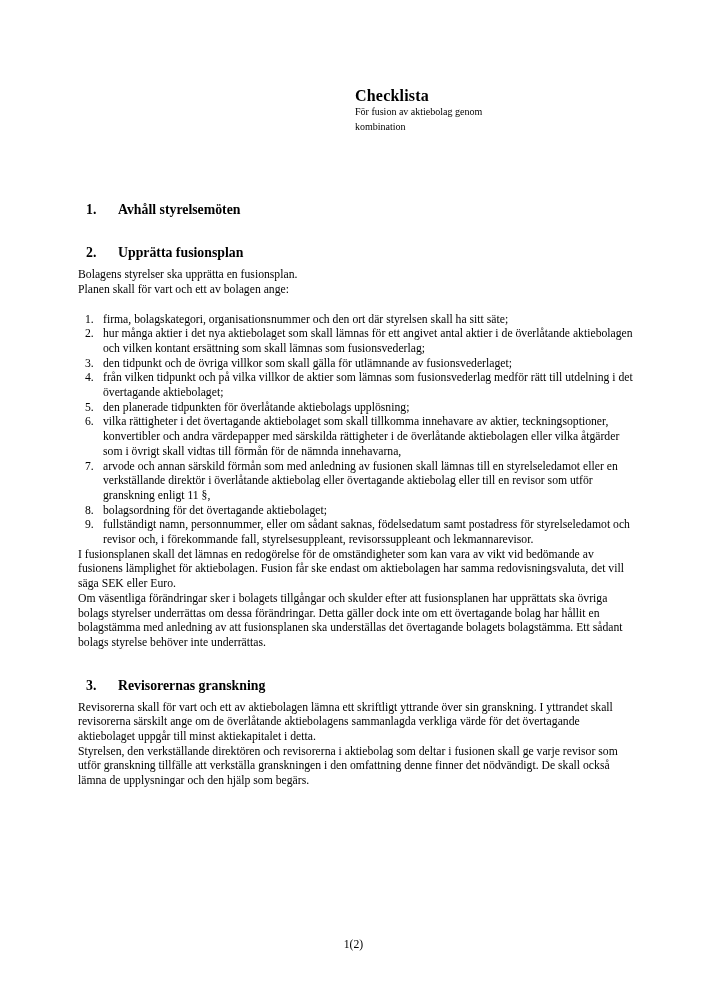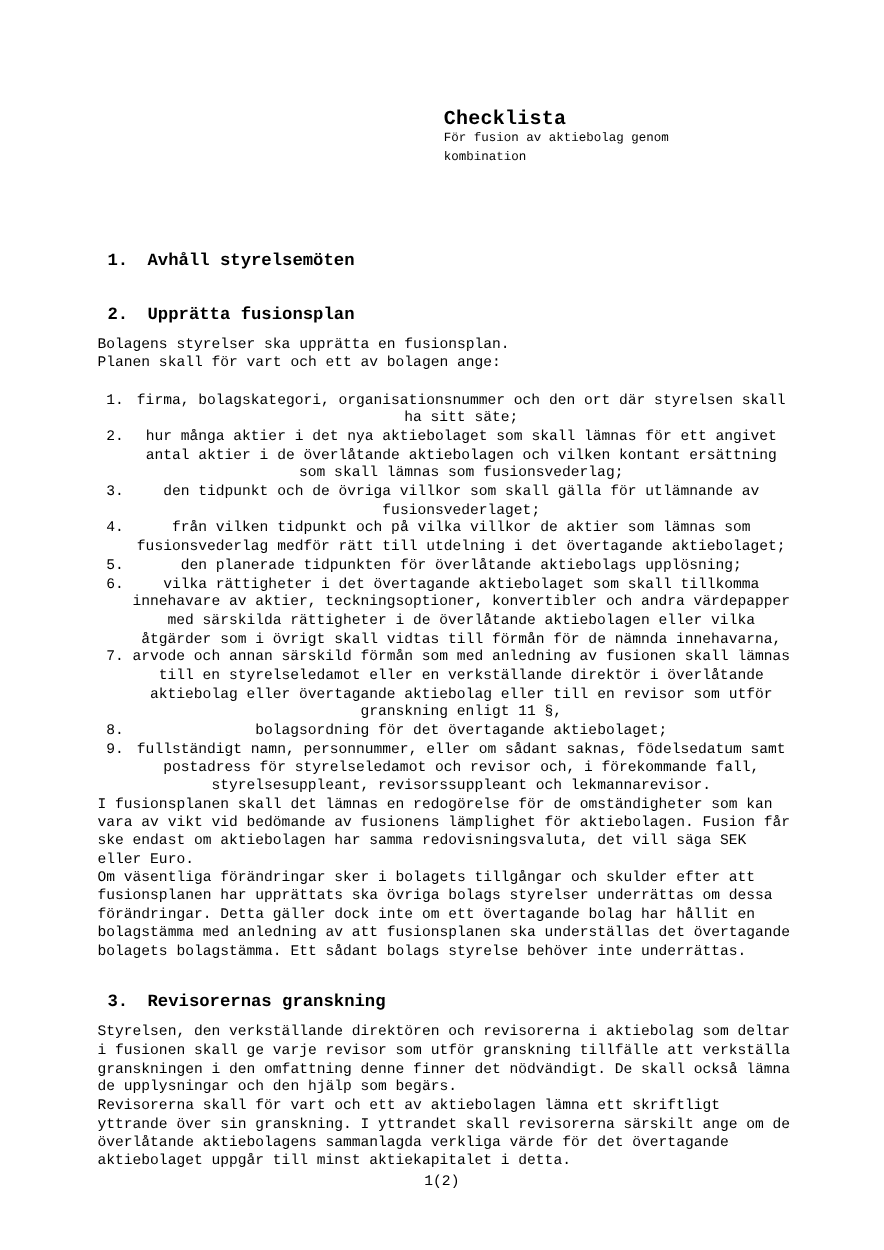--- a/index.html
+++ b/index.html
@@ -3,21 +3,21 @@
 <meta charset="utf-8">
 <style>
   html, body { margin: 0; padding: 0; background: #ffffff; }
   .page {
     position: relative;
     width: 707px;
     height: 1000px;
     margin: 0;
     background: #ffffff;
     color: #000000;
-    font-family: Liberation Mono, monospace;
+    font-family: Liberation Serif, serif;
     font-size: 11.7px;
     line-height: 14.7px;
     box-sizing: border-box;
     padding: 86px 72px 16px 78px;
     overflow: hidden;
   }
   .title-block { margin-left: 277px; width: 230px; }
   .doc-title { font-size: 16px; font-weight: bold; line-height: 19px; letter-spacing: 0.2px; }
   .doc-subtitle { font-size: 10px; line-height: 14.7px; }
 
@@ -27,21 +27,21 @@
   .heading { display: flex; font-size: 13.8px; font-weight: bold; line-height: 17px; padding-left: 8px; margin-bottom: 7px; }
   .h-num { width: 32px; flex: none; }
   .h-text { flex: 1; }
 
   p.para { margin: 0; }
   .gap { margin-top: 14.7px; }
 
   .olist { margin-top: 14.7px; padding-left: 7px; }
   .li { display: flex; }
   .li-num { width: 18px; flex: none; }
-  .li-text { flex: 1; text-align: center; }
+  .li-text { flex: 1; }
 
   .footer {
     position: absolute;
     left: 0; right: 0; top: 938px;
     text-align: center;
     font-size: 11.7px;
   }
 </style>
 </head>
 <body>
@@ -110,19 +110,19 @@
 
     <p class="para gap">I fusionsplanen skall det lämnas en redogörelse för de omständigheter som kan vara av vikt vid bedömande av fusionens lämplighet för aktiebolagen. Fusion får ske endast om aktiebolagen har samma redovisningsvaluta, det vill säga SEK eller Euro.</p>
     <p class="para gap">Om väsentliga förändringar sker i bolagets tillgångar och skulder efter att fusionsplanen har upprättats ska övriga bolags styrelser underrättas om dessa förändringar. Detta gäller dock inte om ett övertagande bolag har hållit en bolagstämma med anledning av att fusionsplanen ska underställas det övertagande bolagets bolagstämma. Ett sådant bolags styrelse behöver inte underrättas.</p>
   </div>
 
   <div class="section sec3">
     <div class="heading">
       <span class="h-num">3.</span>
       <span class="h-text">Revisorernas granskning</span>
     </div>
+    <p class="para gap">Revisorerna skall för vart och ett av aktiebolagen lämna ett skriftligt yttrande över sin granskning. I yttrandet skall revisorerna särskilt ange om de överlåtande aktiebolagens sammanlagda verkliga värde för det övertagande aktiebolaget uppgår till minst aktiekapitalet i detta.</p>
     <p class="para gap">Styrelsen, den verkställande direktören och revisorerna i aktiebolag som deltar i fusionen skall ge varje revisor som utför granskning tillfälle att verkställa granskningen i den omfattning denne finner det nödvändigt. De skall också lämna de upplysningar och den hjälp som begärs.</p>
-    <p class="para gap">Revisorerna skall för vart och ett av aktiebolagen lämna ett skriftligt yttrande över sin granskning. I yttrandet skall revisorerna särskilt ange om de överlåtande aktiebolagens sammanlagda verkliga värde för det övertagande aktiebolaget uppgår till minst aktiekapitalet i detta.</p>
   </div>
 
   <div class="footer">1(2)</div>
 
 </div>
 
 </body></html>

